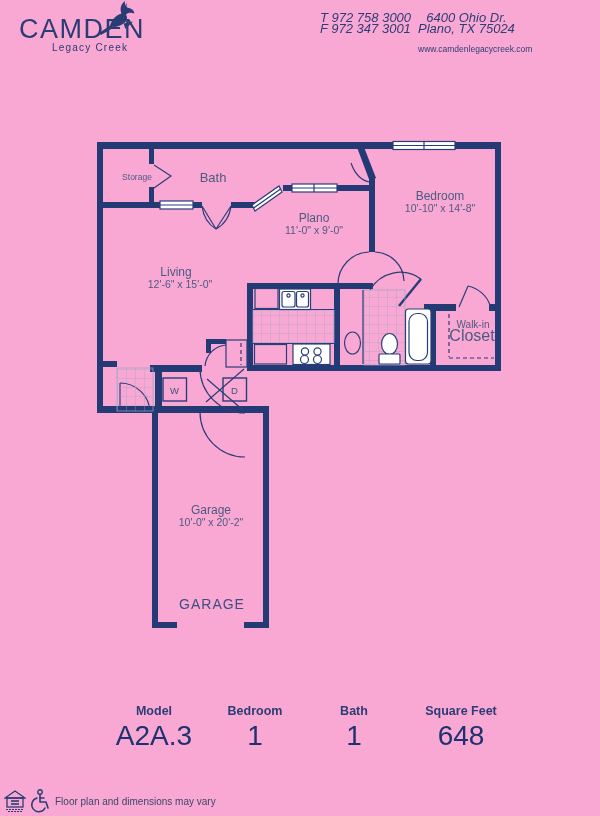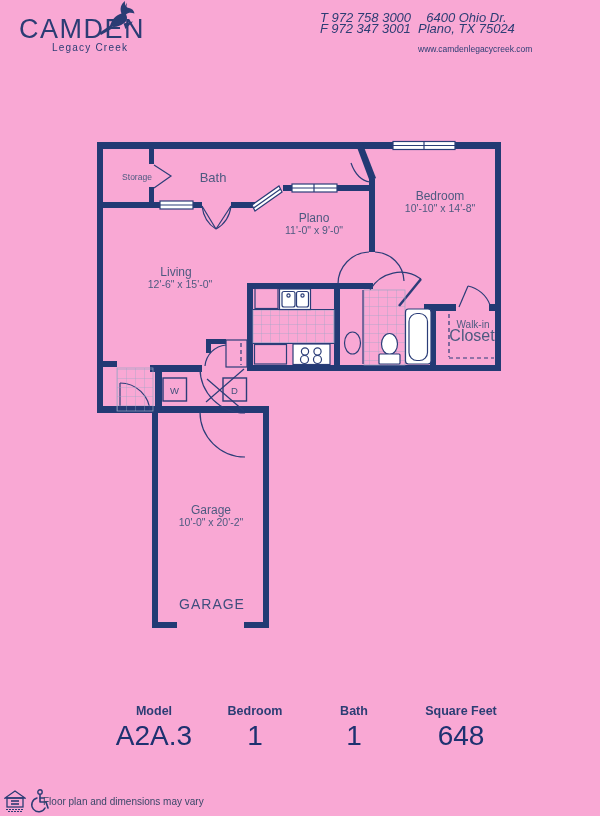--- a/index.html
+++ b/index.html
@@ -19,21 +19,21 @@
   .lnw{stroke:#2b3d78;stroke-width:1.2;fill:#ffffff;}
   .dash{stroke:#2b3d78;stroke-width:1.2;fill:none;stroke-dasharray:4,3;}
   .lbl{position:absolute;transform:translate(-50%,-50%);color:#4d5a80;white-space:nowrap;}
   .rm{font-size:12px;} .dim{font-size:10.5px;} .sm{font-size:8.5px;}
   .wd{font-size:9.5px;color:#44517c;}
   .garage-big{font-size:14px;letter-spacing:1px;color:#3f4e7e;}
   
   .sum-label{position:absolute;transform:translate(-50%,-50%);font-size:12.5px;color:#2c3d74;white-space:nowrap;font-weight:bold;}
   .sum-value{position:absolute;transform:translate(-50%,-50%);font-size:28px;color:#1e3170;white-space:nowrap;}
   
-  .disclaimer{position:absolute;left:43px;top:796px;font-size:10px;color:#3a4769;}
+  .disclaimer{position:absolute;left:55px;top:796px;font-size:10px;color:#3a4769;}
 </style>
 </head>
 <body>
 
 <div class="page">
 
   <div>
     <div class="brand">CAMDEN</div>
     <svg class="abs" style="left:97px;top:0px" width="42" height="40" viewBox="0 0 42 40">
       <path fill="#2b3c74" d="M2,33 L14,25 L16,28 L4,35 Z"></path>

